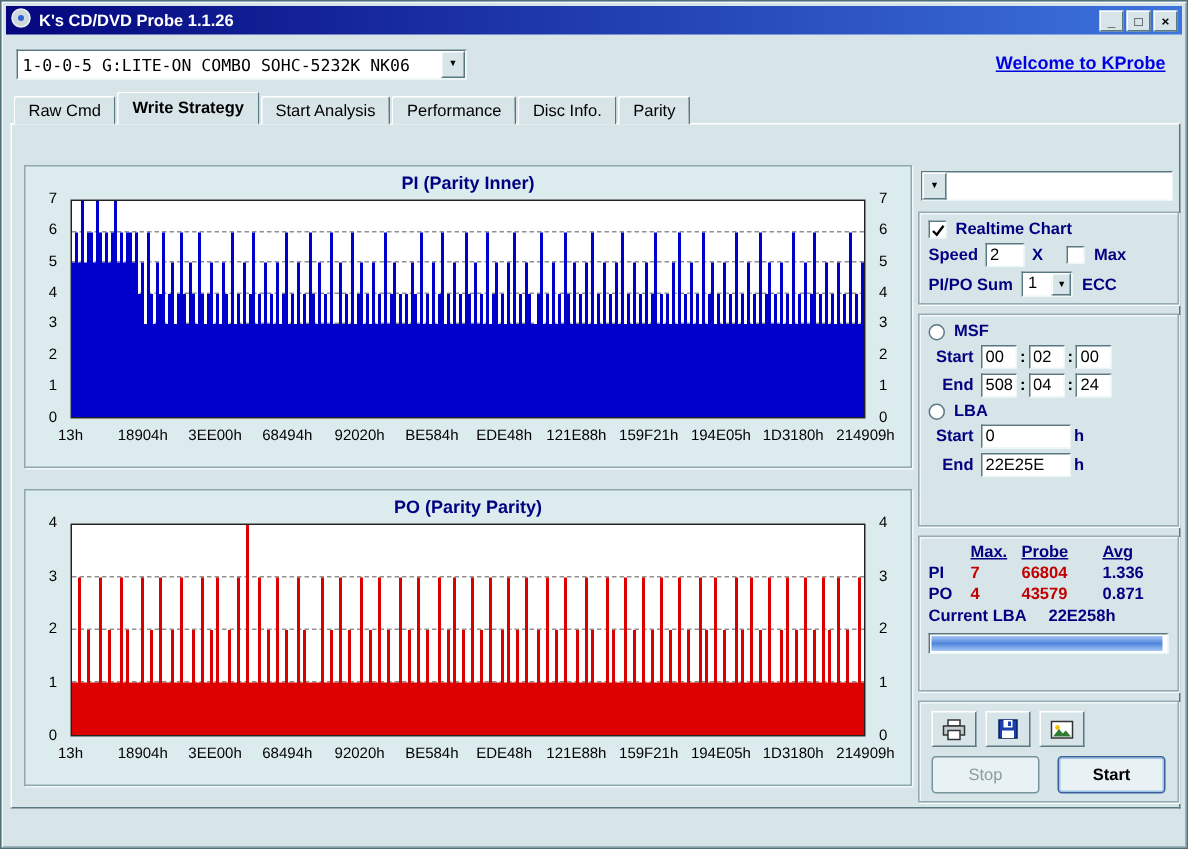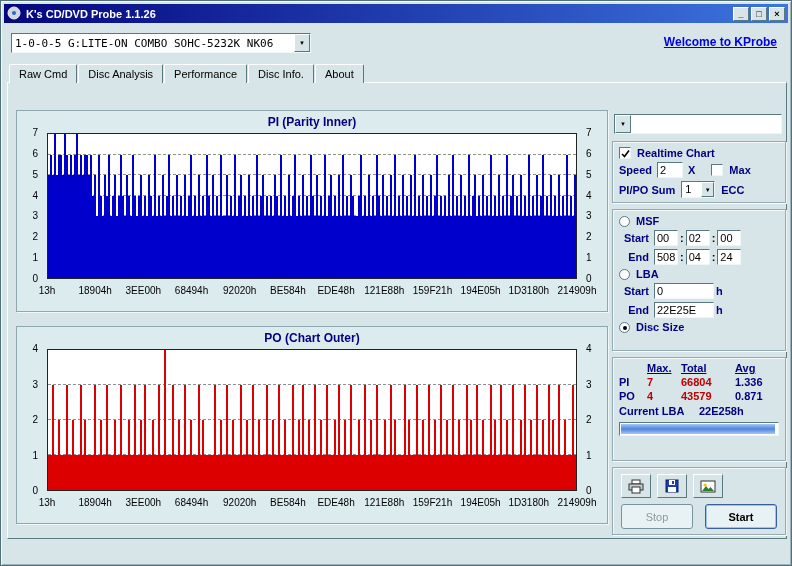--- a/index.html
+++ b/index.html
@@ -133,24 +133,25 @@
   </div>
 
   <div class="drive-combo">
     <span class="combo-text mono">1-0-0-5 G:LITE-ON COMBO SOHC-5232K NK06</span>
     <span class="combo-btn">▼</span>
   </div>
   <a class="welcome">Welcome to KProbe</a>
 
   <div class="tabs">
     <span class="tab">Raw Cmd</span>
-    <span class="tab">Disc Analysis</span>
+    <span class="tab active">Write Strategy</span>
+    <span class="tab">Start Analysis</span>
     <span class="tab">Performance</span>
     <span class="tab">Disc Info.</span>
-    <span class="tab">About</span>
+    <span class="tab">Parity</span>
   </div>
 
   <div class="content">
 
     <div class="chart" id="chart-pi">
       <div class="chart-title">PI (Parity Inner)</div>
       <div class="ylab left">
           <span style="bottom: calc(0% - 6px);">0</span>
           <span style="bottom: calc(14.2857% - 6px);">1</span>
           <span style="bottom: calc(28.5714% - 6px);">2</span>
@@ -452,21 +453,21 @@
           <span style="left: 54.5455%;">EDE48h</span>
           <span style="left: 63.6364%;">121E88h</span>
           <span style="left: 72.7273%;">159F21h</span>
           <span style="left: 81.8182%;">194E05h</span>
           <span style="left: 90.9091%;">1D3180h</span>
           <span style="left: 100%;">214909h</span>
         </div>
     </div>
 
     <div class="chart" id="chart-po">
-      <div class="chart-title">PO (Chart Outer)</div>
+      <div class="chart-title">PO (Parity Parity)</div>
       <div class="ylab left">
           <span style="bottom: calc(0% - 6px);">0</span>
           <span style="bottom: calc(25% - 6px);">1</span>
           <span style="bottom: calc(50% - 6px);">2</span>
           <span style="bottom: calc(75% - 6px);">3</span>
           <span style="bottom: calc(100% - 6px);">4</span>
         </div>
       <div class="plot">
           <div class="grid" style="bottom: 25%;"></div>
           <div class="grid" style="bottom: 50%;"></div>
@@ -818,31 +819,27 @@
       <div class="row">
         <span class="navy selbl">Start</span>
         <input class="field t6" value="0" style="">
         <span class="navy sep">h</span>
       </div>
       <div class="row">
         <span class="navy selbl">End</span>
         <input class="field t6" value="22E25E" style="">
         <span class="navy sep">h</span>
       </div>
-      <div class="row">
-        <span class="rb sel"></span>
-        <span class="navy">Disc Size</span>
-      </div>
     </div>
 
     <div class="group" id="g3">
       <div class="stats-head">
         <span></span>
         <span class="navy">Max.</span>
-        <span class="navy">Total</span>
+        <span class="navy">Probe</span>
         <span class="navy">Avg</span>
       </div>
       <div class="stats-row">
         <span class="navy">PI</span>
         <span class="red">7</span>
         <span class="red">66804</span>
         <span class="navy">1.336</span>
       </div>
       <div class="stats-row">
         <span class="navy">PO</span>

